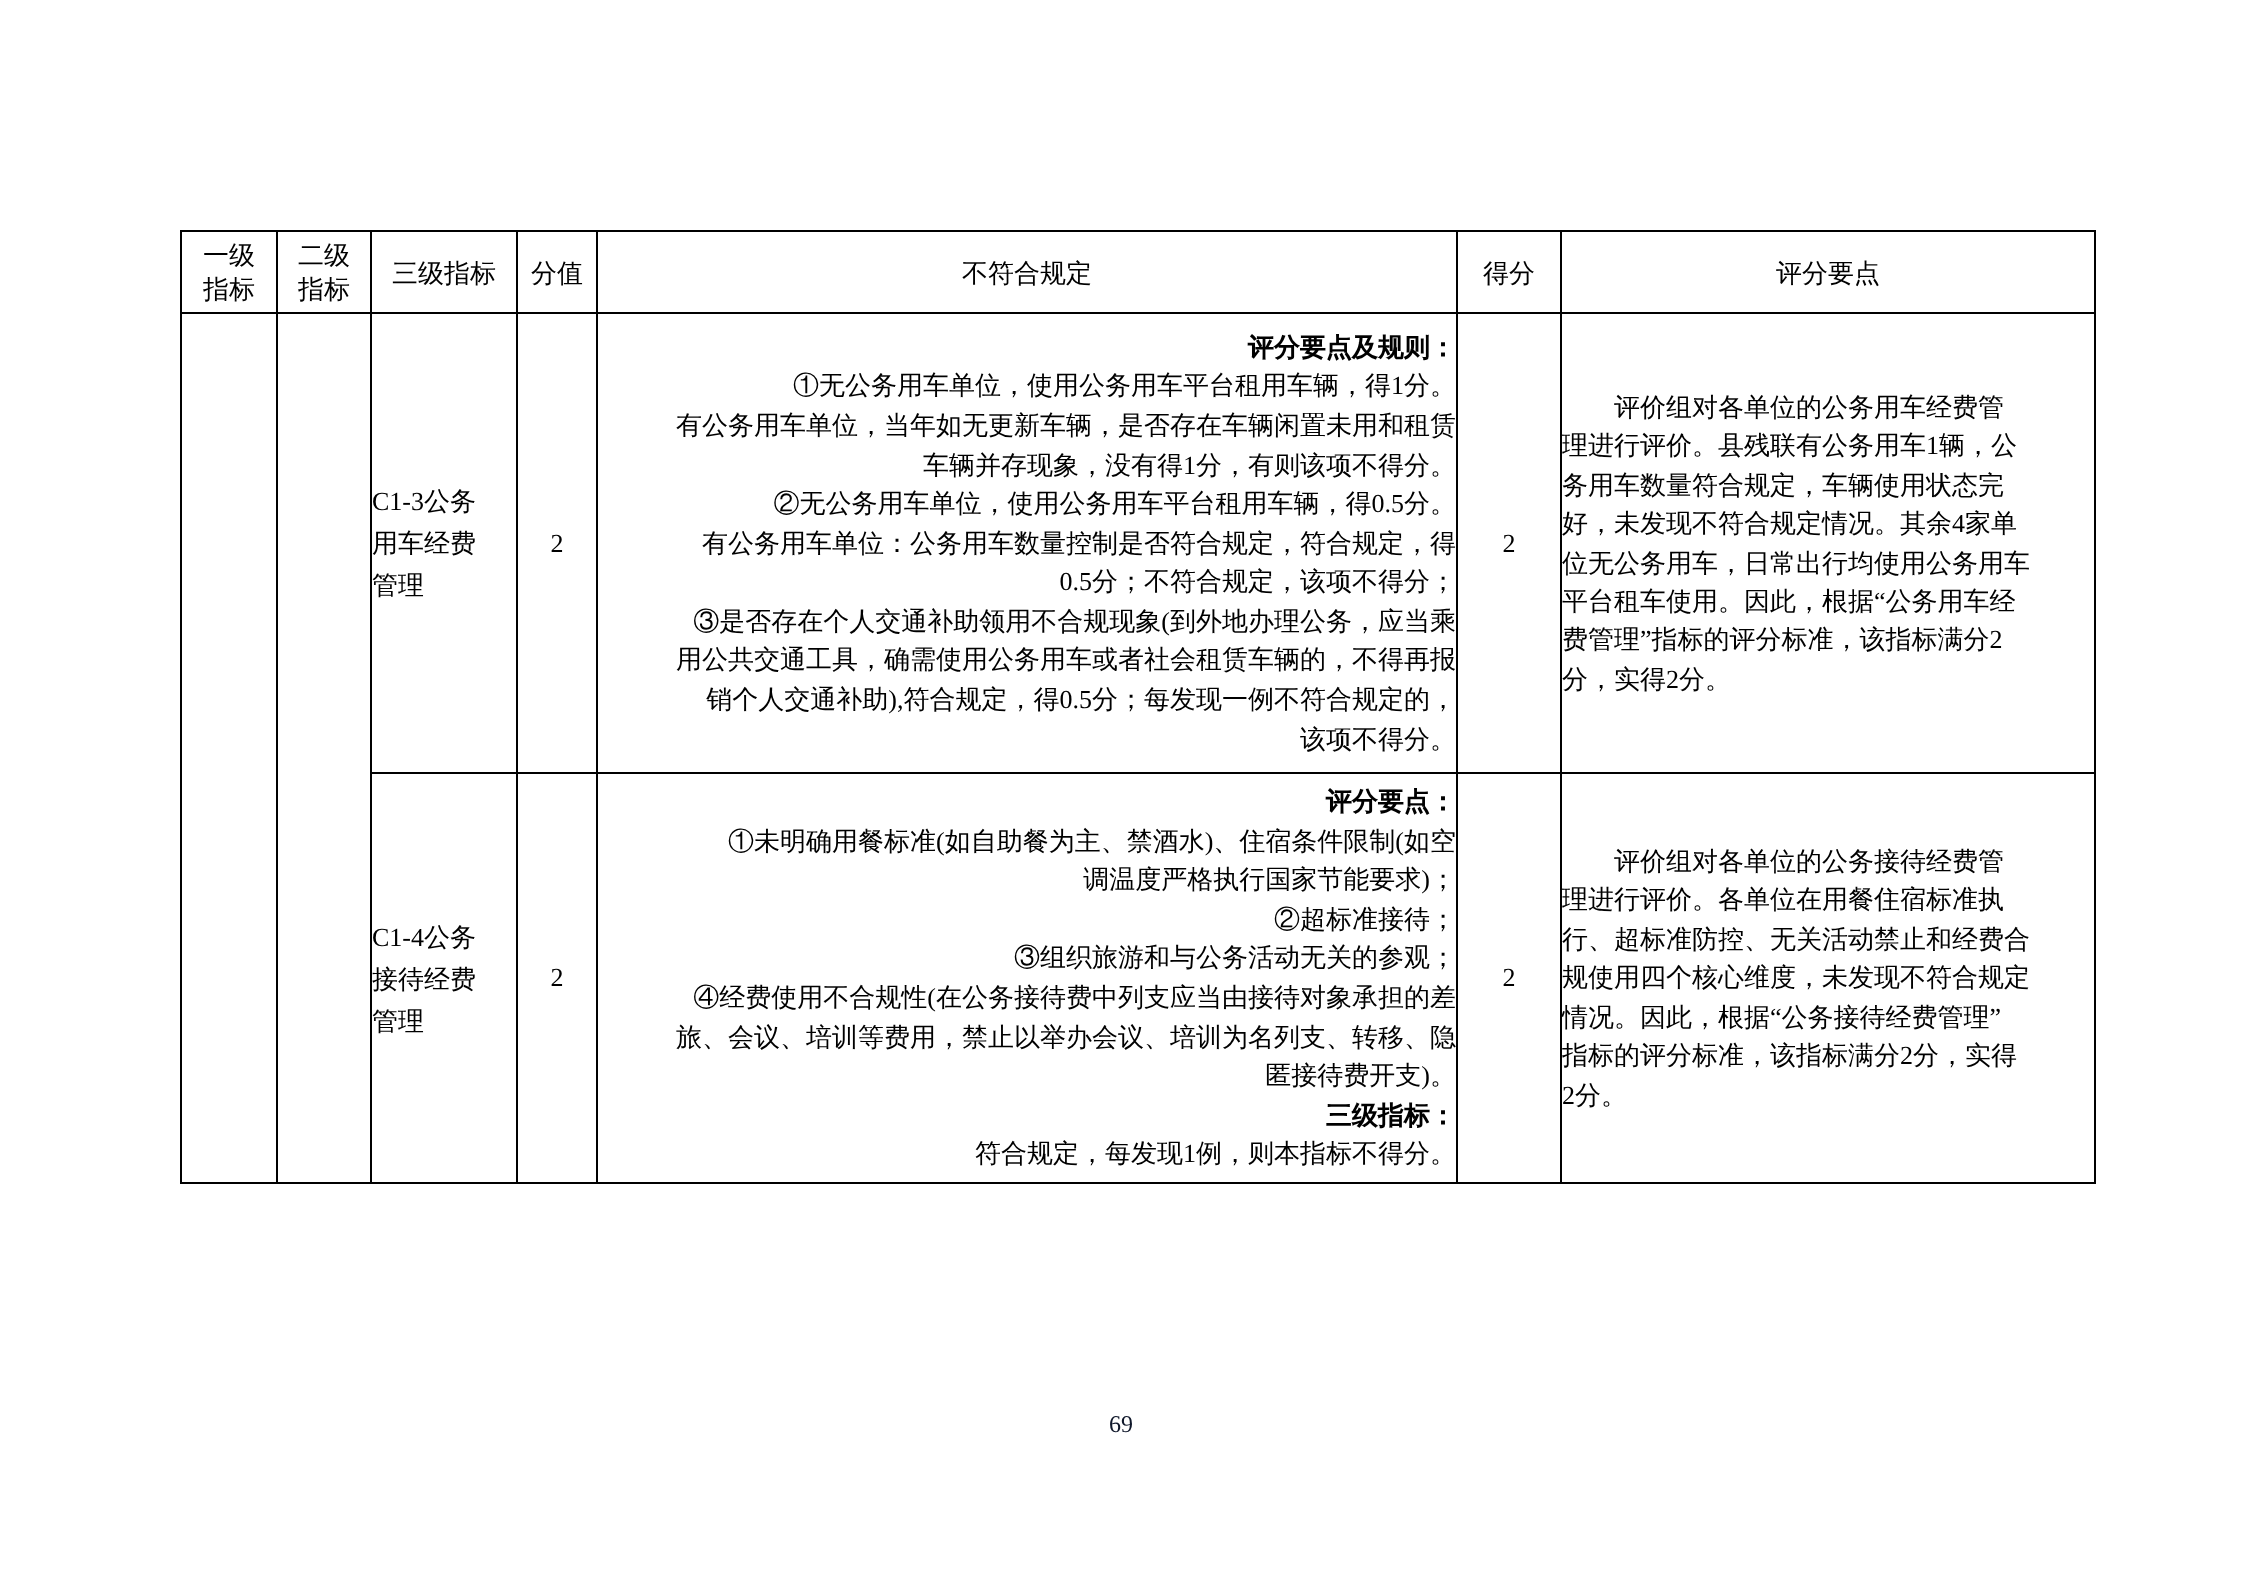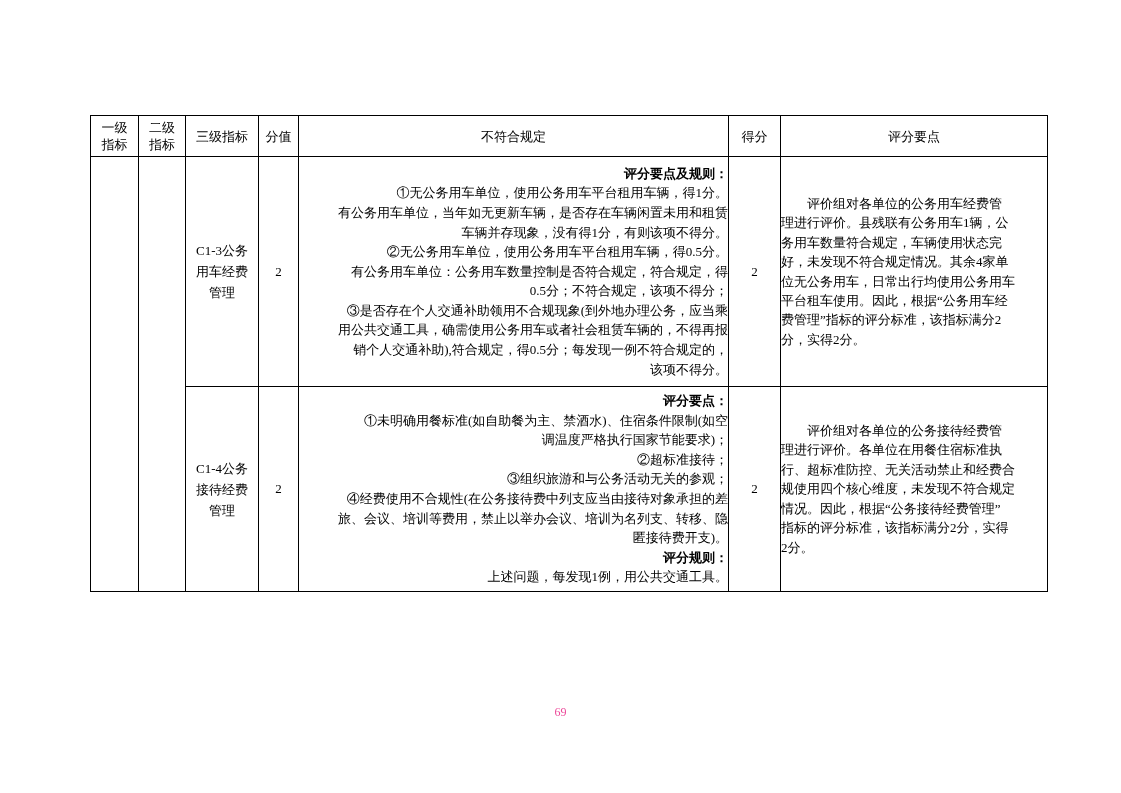--- a/index.html
+++ b/index.html
@@ -26,21 +26,21 @@
     overflow:hidden;
   }
   thead th{
     font-weight:bold;
     text-align:center;
     height:40px;
     line-height:17px;
     white-space:pre-line;
   }
   .cell-indicator{
-    text-align:center;
+    text-align:left;
     padding:2px 4px 2px 8px;
     line-height:21px;
     white-space:pre-line;
   }
   .cell-score{
     text-align:center;
   }
   .cell-points{
     vertical-align:top;
     padding:3px 6px 2px 7px;
@@ -60,21 +60,21 @@
     text-align:left;
   }
   .row1-h{height:230px;}
   .row2-h{height:205px;}
   .page-number{
     position:absolute;
     left:0;right:0;
     top:705px;
     text-align:center;
     font-size:12px;
-    color:#ec4899;
+    color:#0f172a;
   }
 </style>
 </head>
 <body>
 
 <div class="page">
 
   <table class="score-table">
     <colgroup>
       <col style="width:48px">
@@ -138,22 +138,22 @@
         <td class="cell-score">2</td>
         <td class="cell-points">
           <div class="pt-heading">评分要点：</div>
           <div class="pt-body">①未明确用餐标准(如自助餐为主、禁酒水)、住宿条件限制(如空
 调温度严格执行国家节能要求)；
 ②超标准接待；
 ③组织旅游和与公务活动无关的参观；
 ④经费使用不合规性(在公务接待费中列支应当由接待对象承担的差
 旅、会议、培训等费用，禁止以举办会议、培训为名列支、转移、隐
 匿接待费开支)。</div>
-          <div class="pt-heading">评分规则：</div>
-          <div class="pt-body">上述问题，每发现1例，用公共交通工具。</div>
+          <div class="pt-heading">三级指标：</div>
+          <div class="pt-body">符合规定，每发现1例，则本指标不得分。</div>
         </td>
         <td class="cell-score">2</td>
         <td class="cell-expl">
           <div class="expl-text">评价组对各单位的公务接待经费管
 理进行评价。各单位在用餐住宿标准执
 行、超标准防控、无关活动禁止和经费合
 规使用四个核心维度，未发现不符合规定
 情况。因此，根据“公务接待经费管理”
 指标的评分标准，该指标满分2分，实得
 2分。</div>

